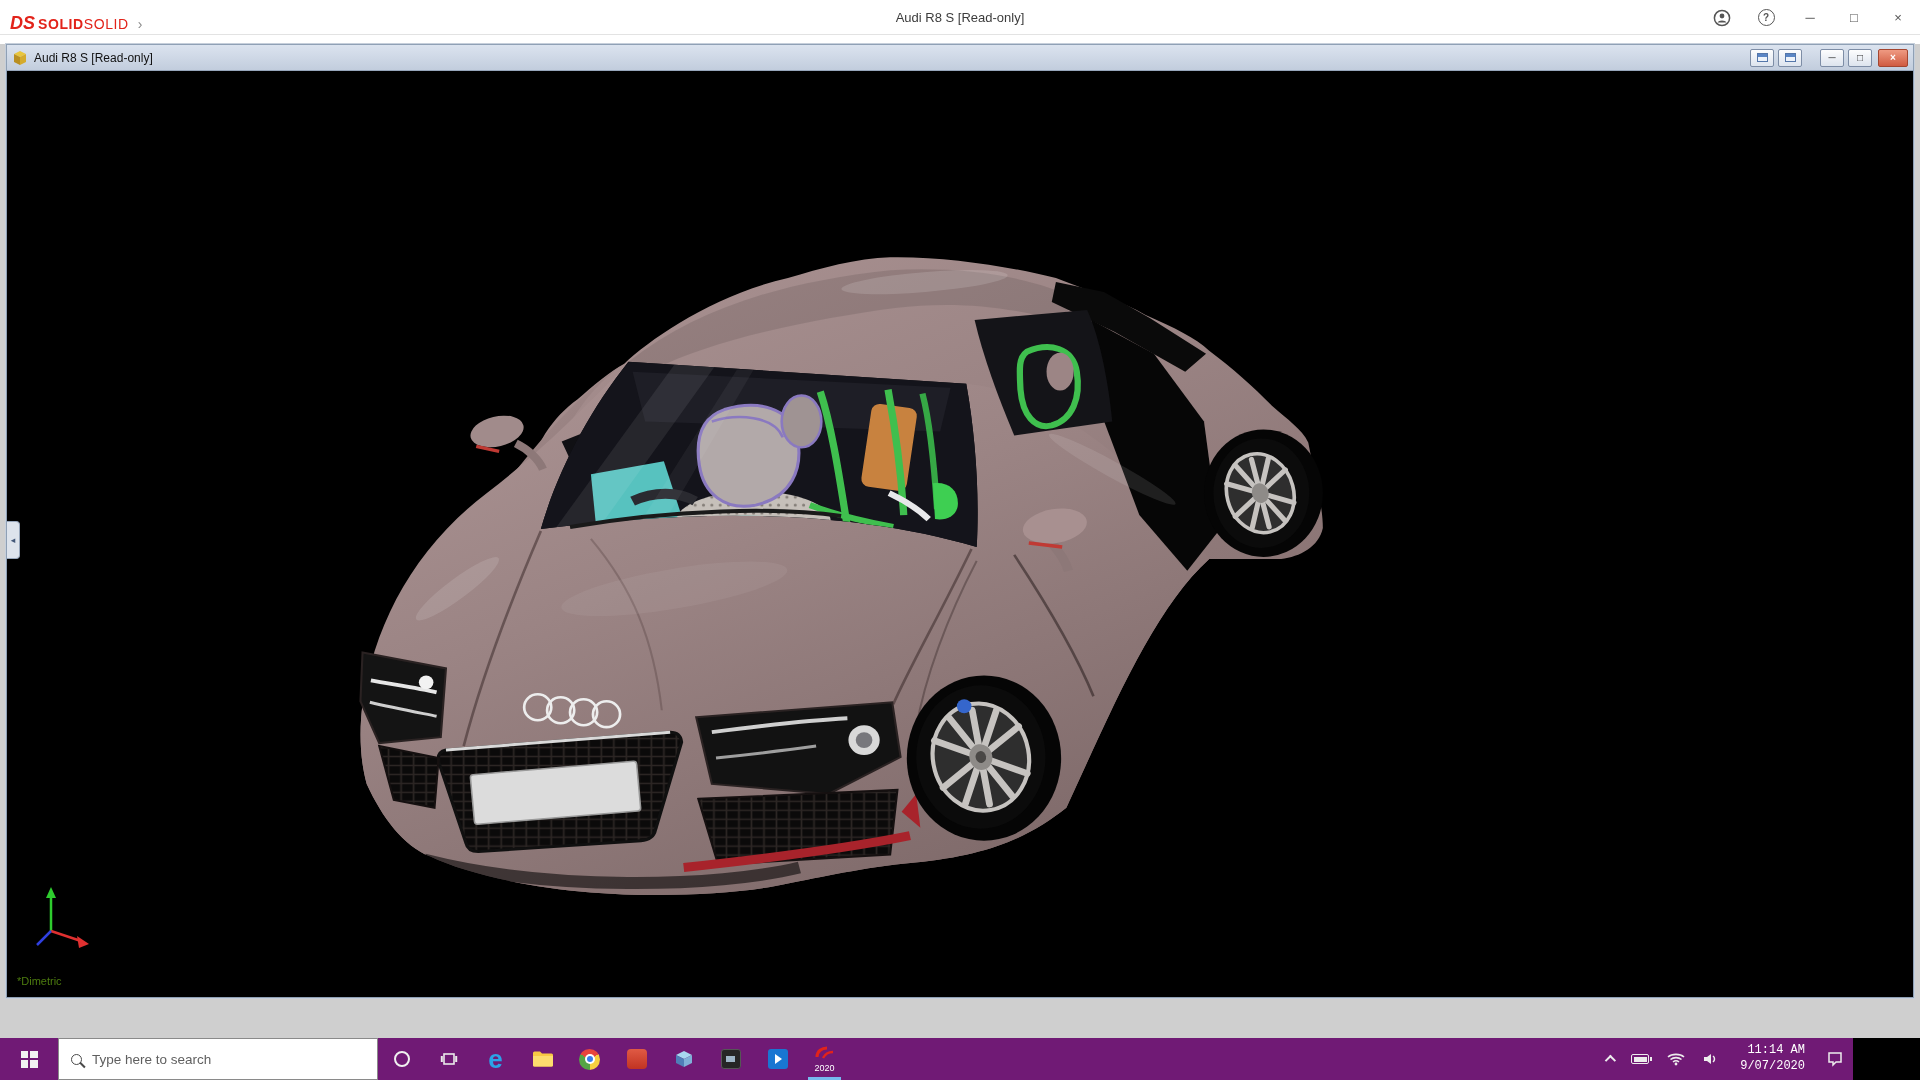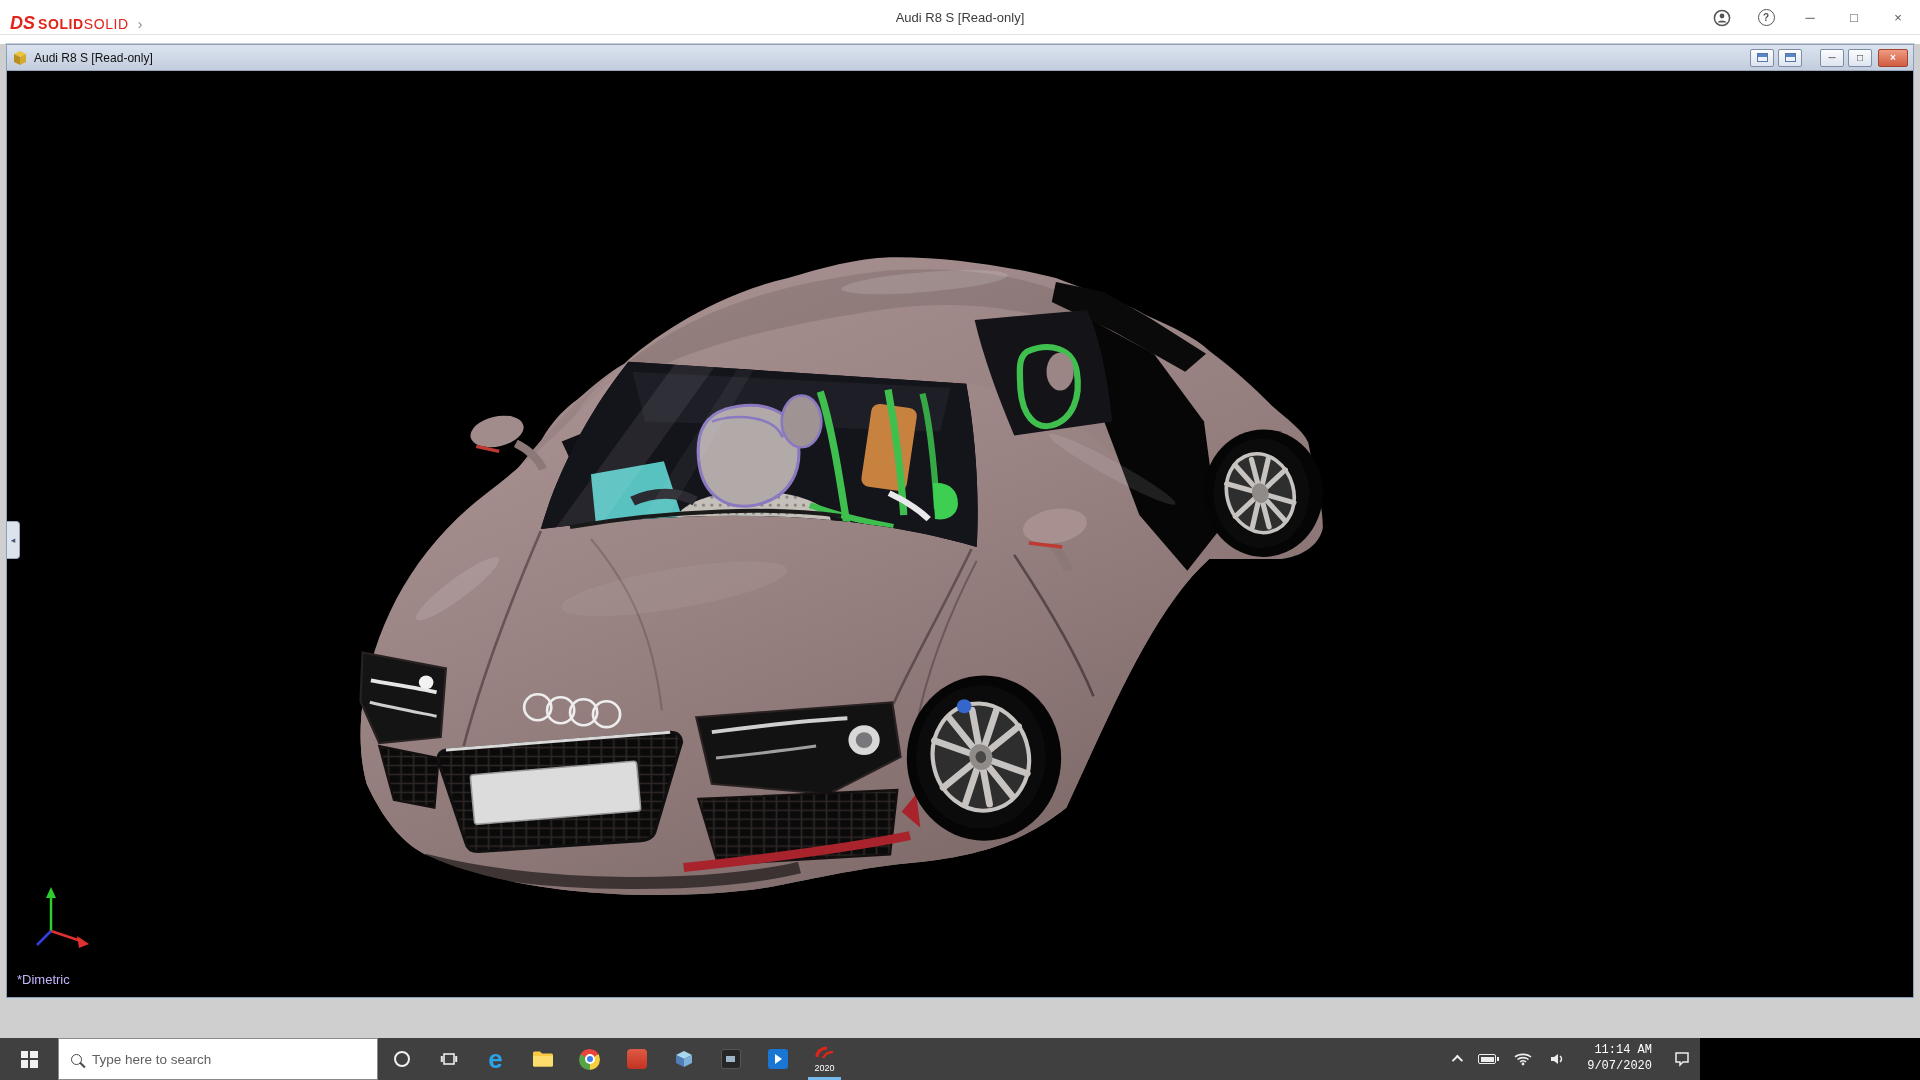--- a/index.html
+++ b/index.html
@@ -39,28 +39,28 @@
     justify-content:center; font-size:10px; color:#333; cursor:pointer; }
   .doc-btn .pane-glyph { width:11px; height:9px; border:1px solid #5577aa; background:#eef3fa; position:relative; }
   .doc-btn .pane-glyph::before { content:''; position:absolute; top:0; left:0; right:0; height:3px; background:#5b86c5; }
   .doc-btn.close { width:30px; background:linear-gradient(#ef9a82,#d05b41); border-color:#a34631; color:#fff; font-weight:bold; margin-left:2px; }
   .doc-gap { width:10px; }
 
   
   .viewport { position:absolute; top:26px; left:0; right:0; bottom:0; background:#000; overflow:hidden; cursor:crosshair; }
   .viewport svg.scene { position:absolute; inset:0; width:100%; height:100%; }
   .triad { position:absolute; left:16px; bottom:38px; }
-  .view-label { position:absolute; left:10px; bottom:10px; color:#c4b5fd; font-size:13px; }
+  .view-label { position:absolute; left:10px; bottom:10px; color:#4d7c0f; font-size:11px; }
   .collapse-tab { position:absolute; left:0; top:450px; width:13px; height:38px;
     background:#dde3ec; border:1px solid #97a6bb; border-left:none; border-radius:0 4px 4px 0;
     display:flex; align-items:center; justify-content:center; color:#44597a; font-size:9px; cursor:pointer; }
 
   
-  .taskbar { position:absolute; left:0; bottom:0; width:1700px; height:42px;
-    background:#404040; display:flex; align-items:stretch; z-index:60; }
+  .taskbar { position:absolute; left:0; bottom:0; width:1853px; height:42px;
+    background:#701a75; display:flex; align-items:stretch; z-index:60; }
   .tb-start { width:58px; display:flex; align-items:center; justify-content:center; cursor:pointer; }
   .win-logo { width:17px; height:17px; display:grid; grid-template-columns:1fr 1fr; grid-template-rows:1fr 1fr; gap:2px; }
   .win-logo span { background:#f2f2f2; }
   .tb-search { width:320px; background:#fff; border:1px solid #8a8a8a; display:flex;
     align-items:center; gap:10px; padding:0 12px; cursor:text; }
   .mag { width:11px; height:11px; border:1.8px solid #4a4a4a; border-radius:50%; position:relative; flex:none; }
   .mag::after { content:''; position:absolute; width:7px; height:1.8px; background:#4a4a4a;
     transform:rotate(45deg); right:-5px; bottom:-2px; }
   .search-text { color:#5f5f5f; font-size:13.5px; white-space:nowrap; }
   .tb-icons { display:flex; }

